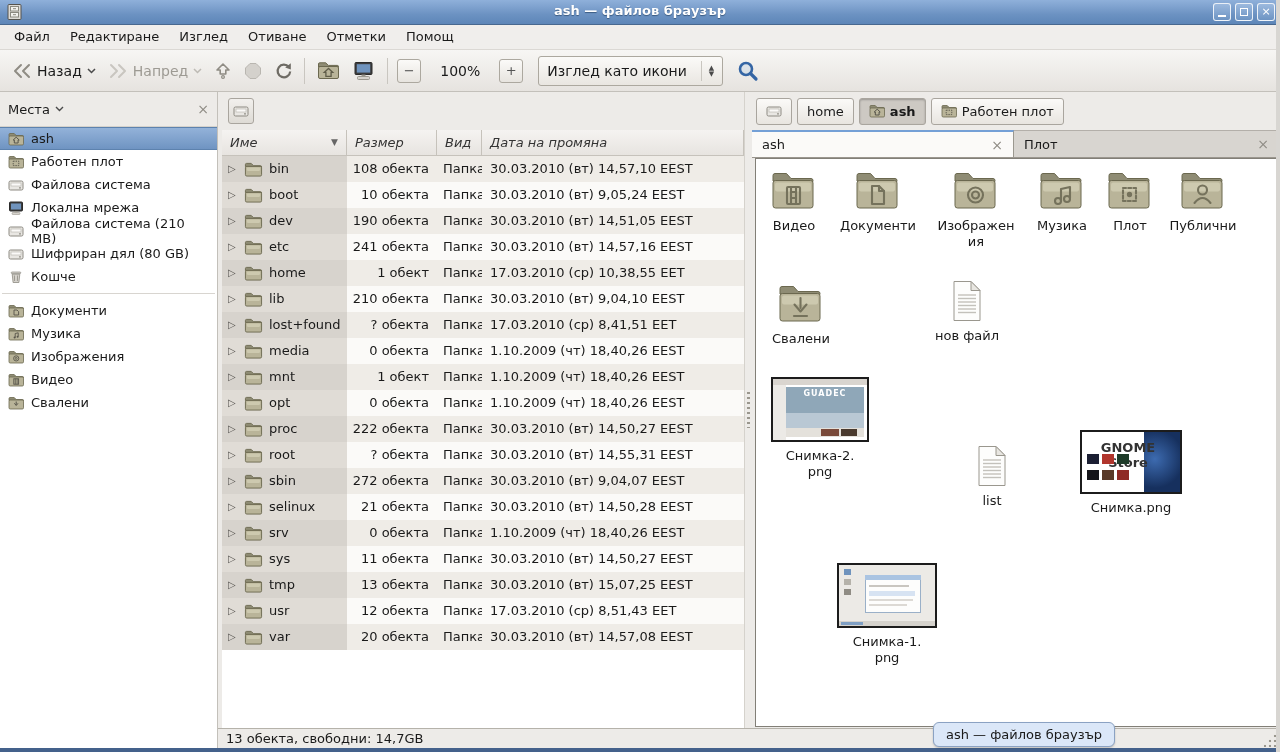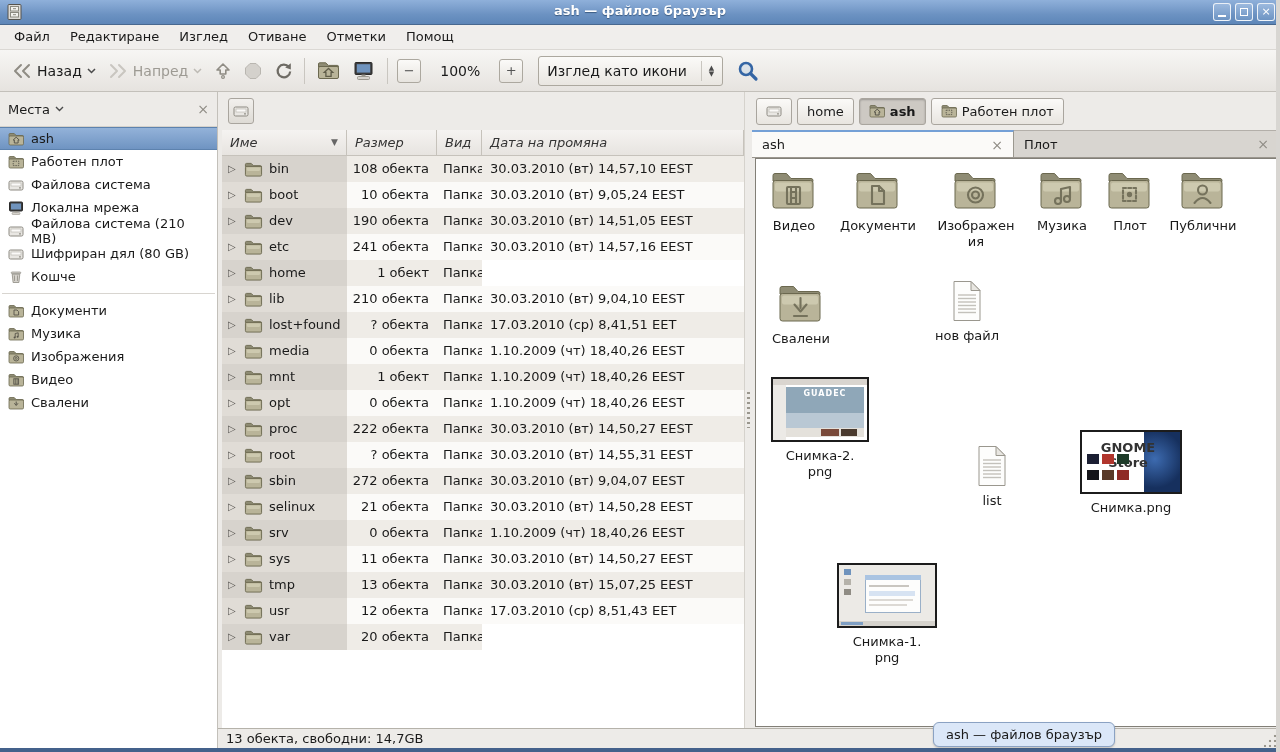--- a/index.html
+++ b/index.html
@@ -508,20 +508,21 @@
               <svg width="19" height="15" viewBox="0 0 16 13">
                 <path d="M1,4 v-1.8 a1,1 0 0 1 1,-1 h4 l2,2 h6 a1,1 0 0 1 1,1 v0.3 z" fill="#8f8c74" stroke="#6b684f" stroke-width=".8"></path>
                 <rect x="1" y="3.8" width="14" height="8.4" rx="1.2" fill="#b9b499" stroke="#6b684f" stroke-width=".8"></rect>
                 <rect x="2.2" y="4.8" width="11.6" height="3" rx="1" fill="#cdc9af"></rect>
               </svg>
             </span>
             <span>home</span>
           </div>
           <div class="cell c-size">1 обект</div>
           <div class="cell c-type">Папка</div>
+          <div class="cell c-date">17.03.2010 (ср) 10,38,55 EET</div>
         </div>
         <div class="tree-row b">
           <div class="cell c-name">
             <span class="expander">▷</span>
             <span>
               <svg width="19" height="15" viewBox="0 0 16 13">
                 <path d="M1,4 v-1.8 a1,1 0 0 1 1,-1 h4 l2,2 h6 a1,1 0 0 1 1,1 v0.3 z" fill="#8f8c74" stroke="#6b684f" stroke-width=".8"></path>
                 <rect x="1" y="3.8" width="14" height="8.4" rx="1.2" fill="#b9b499" stroke="#6b684f" stroke-width=".8"></rect>
                 <rect x="2.2" y="4.8" width="11.6" height="3" rx="1" fill="#cdc9af"></rect>
               </svg>
@@ -731,20 +732,21 @@
               <svg width="19" height="15" viewBox="0 0 16 13">
                 <path d="M1,4 v-1.8 a1,1 0 0 1 1,-1 h4 l2,2 h6 a1,1 0 0 1 1,1 v0.3 z" fill="#8f8c74" stroke="#6b684f" stroke-width=".8"></path>
                 <rect x="1" y="3.8" width="14" height="8.4" rx="1.2" fill="#b9b499" stroke="#6b684f" stroke-width=".8"></rect>
                 <rect x="2.2" y="4.8" width="11.6" height="3" rx="1" fill="#cdc9af"></rect>
               </svg>
             </span>
             <span>var</span>
           </div>
           <div class="cell c-size">20 обекта</div>
           <div class="cell c-type">Папка</div>
+          <div class="cell c-date">30.03.2010 (вт) 14,57,08 EEST</div>
         </div>
       </div>
   </div>
 
   <div class="paned">
       <span class="dots"></span>
     </div>
 
   <div class="right">
     <div class="pathbar" id="pathbar">

